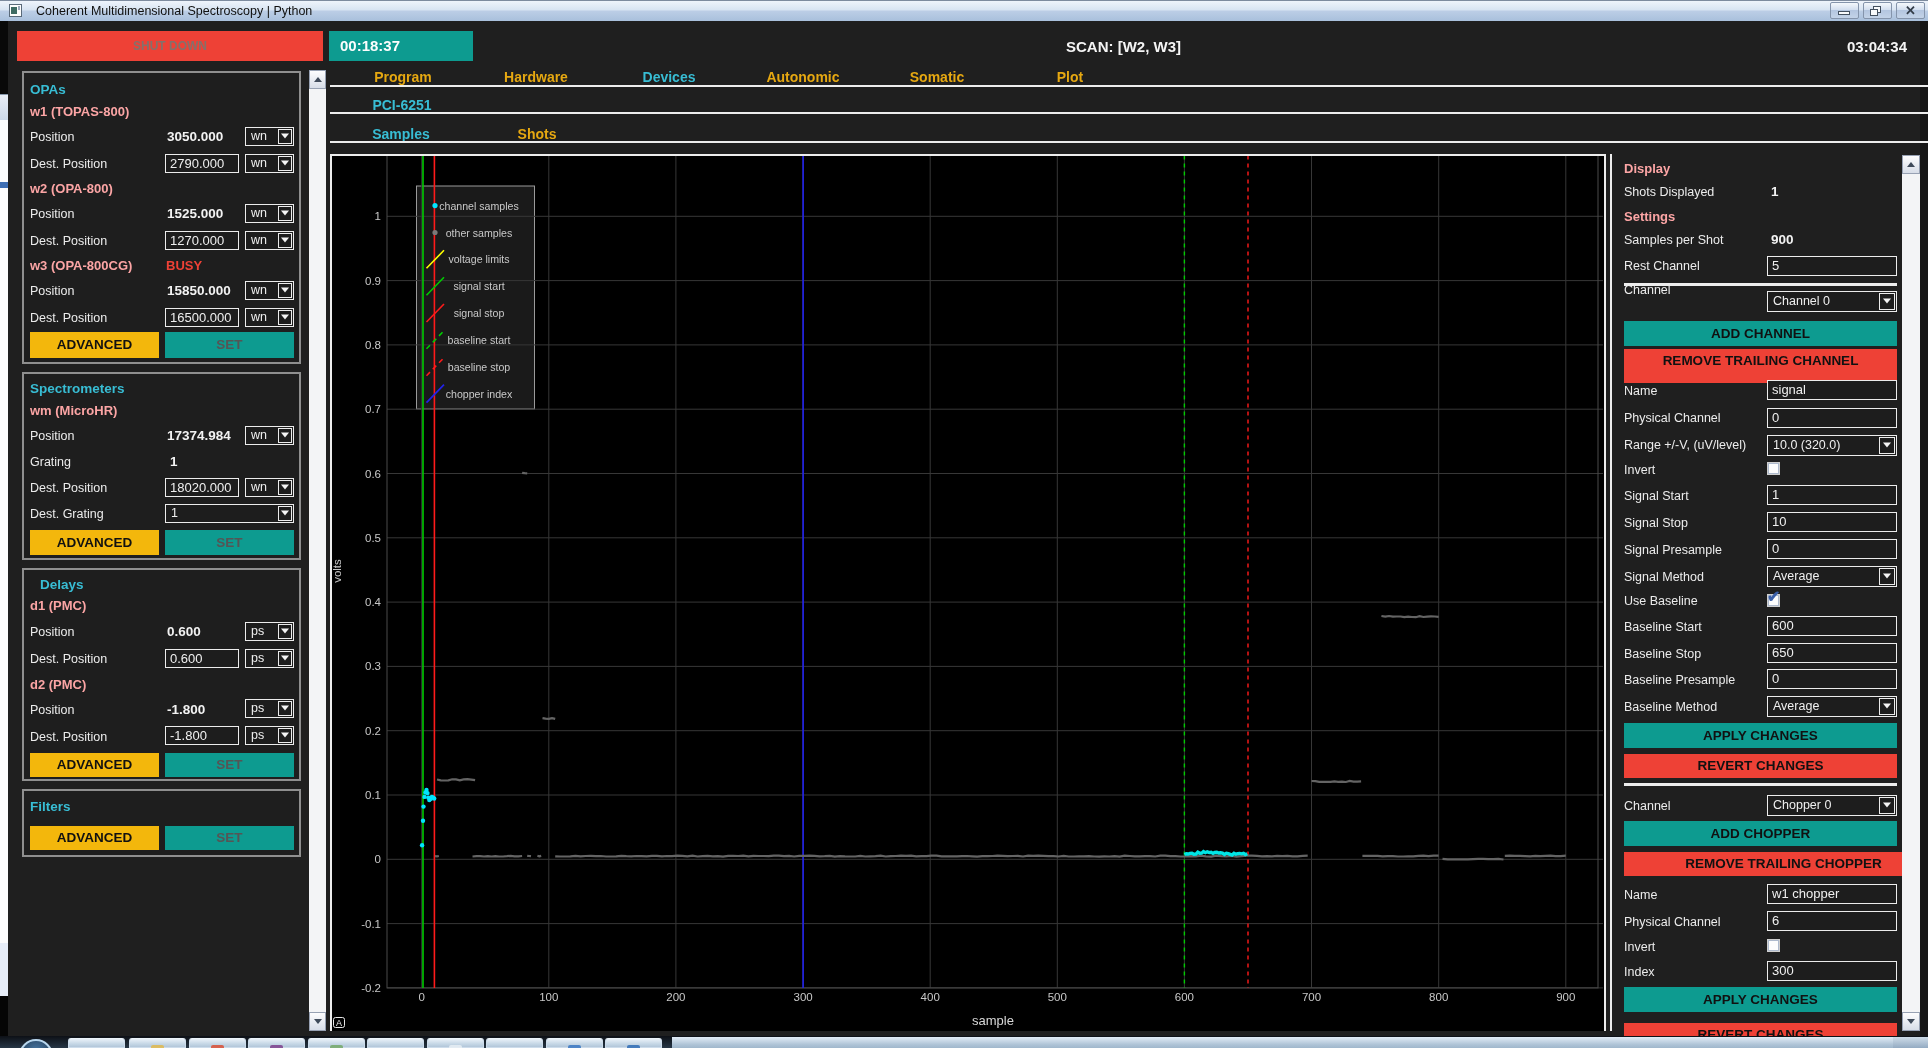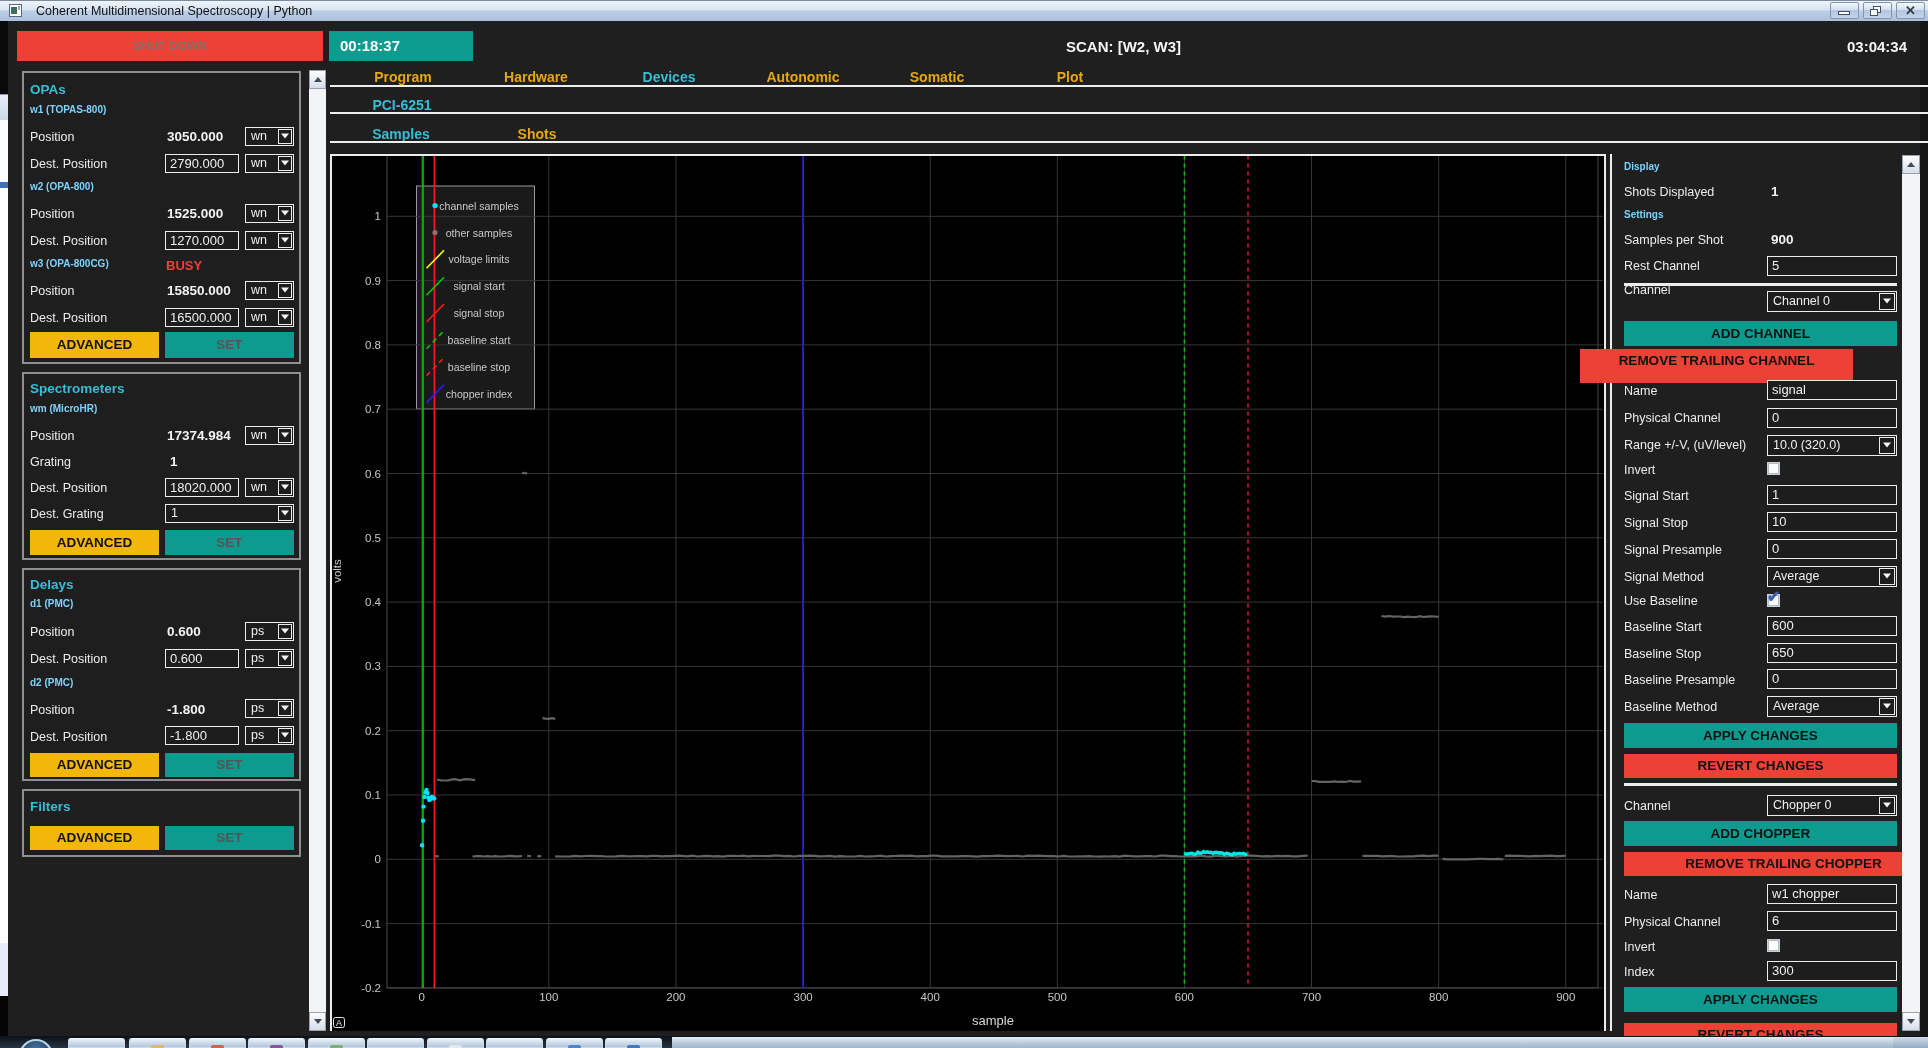--- a/index.html
+++ b/index.html
@@ -1,18 +1,18 @@
 <!DOCTYPE html>
 <html><head><meta charset="utf-8"><title>CMS</title>
 <style>
 *{margin:0;padding:0;box-sizing:border-box;}
 html,body{width:1928px;height:1048px;overflow:hidden;background:#1f1f1f;font-family:"Liberation Sans",sans-serif;}
 .abs{position:absolute;}
 .lbl{position:absolute;color:#ececec;font-size:12.5px;white-space:nowrap;}
-.hdr{position:absolute;color:#7dd3fc;font-size:10px;font-weight:bold;white-space:nowrap;}
+.hdr{position:absolute;color:#fca5a5;font-size:13px;font-weight:bold;white-space:nowrap;}
 .cyanh{position:absolute;color:#38bdd4;font-size:13.5px;font-weight:bold;white-space:nowrap;}
 .val{position:absolute;color:#f2f2f2;font-size:13.5px;font-weight:bold;white-space:nowrap;overflow:hidden;}
 .inp{position:absolute;border:1px solid #ececec;background:#1d1d1d;color:#efefef;font-size:13px;line-height:17px;padding-left:4px;white-space:nowrap;overflow:hidden;}
 .btn{position:absolute;font-weight:bold;font-size:13.5px;text-align:center;color:#111;}
 .combo{position:absolute;border:1px solid #ececec;background:#1d1d1d;color:#efefef;font-size:12.5px;white-space:nowrap;}
 .combo .ar{position:absolute;top:1px;bottom:1px;border:1px solid #ececec;background:#1d1d1d;}
 .combo .ar:after{content:"";position:absolute;left:50%;top:50%;transform:translate(-50%,-40%);border:4px solid transparent;border-top:5px solid #f4f4f4;}
 .panel{position:absolute;border:2px solid #8f8f8f;background:#1e1e1e;}
 .wline{position:absolute;background:#ededed;}
 .cb{position:absolute;width:13px;height:13px;background:#fdfdfd;border:1px solid #cfcfcf;box-shadow:inset 0 0 0 1px #aebacd;}
@@ -88,21 +88,21 @@
 <div class="lbl" style="left:30px;top:455px;">Grating</div>
 <div class="val" style="left:170px;top:454px;">1</div>
 <div class="lbl" style="left:30px;top:481px;">Dest. Position</div>
 <div class="inp" style="left:165px;top:478px;width:74px;height:19px;">18020.000</div>
 <div class="combo" style="left:245px;top:478px;width:49px;height:19px;line-height:17px;padding-left:5px;">wn<div class="ar" style="right:1px;width:14px;"></div></div>
 <div class="lbl" style="left:30px;top:507px;">Dest. Grating</div>
 <div class="combo" style="left:165px;top:504px;width:129px;height:19px;line-height:17px;padding-left:5px;">1<div class="ar" style="right:1px;width:14px;"></div></div>
 <div class="btn" style="left:30px;top:530px;width:129px;height:25px;line-height:25px;background:#f3b70c;">ADVANCED</div>
 <div class="btn" style="left:165px;top:530px;width:129px;height:25px;line-height:25px;background:#0d9b90;color:#555;">SET</div>
 <div class="panel" style="left:22px;top:568px;width:279px;height:213px;"></div>
-<div class="cyanh" style="left:30px;top:577px;">Delays</div>
+<div class="cyanh" style="left:40px;top:577px;">Delays</div>
 <div class="hdr" style="left:30px;top:598px;">d1 (PMC)</div>
 <div class="lbl" style="left:30px;top:625px;">Position</div>
 <div class="val" style="left:167px;top:624px;width:73px;">0.600</div>
 <div class="combo" style="left:245px;top:622px;width:49px;height:19px;line-height:17px;padding-left:5px;">ps<div class="ar" style="right:1px;width:14px;"></div></div>
 <div class="lbl" style="left:30px;top:652px;">Dest. Position</div>
 <div class="inp" style="left:165px;top:649px;width:74px;height:19px;">0.600</div>
 <div class="combo" style="left:245px;top:649px;width:49px;height:19px;line-height:17px;padding-left:5px;">ps<div class="ar" style="right:1px;width:14px;"></div></div>
 <div class="hdr" style="left:30px;top:677px;">d2 (PMC)</div>
 <div class="lbl" style="left:30px;top:703px;">Position</div>
 <div class="val" style="left:167px;top:702px;width:73px;">-1.800</div>
@@ -211,21 +211,21 @@
 <div class="val" style="left:1771px;top:184px;">1</div>
 <div class="hdr" style="left:1624px;top:209px;">Settings</div>
 <div class="lbl" style="left:1624px;top:233px;">Samples per Shot</div>
 <div class="val" style="left:1771px;top:232px;">900</div>
 <div class="lbl" style="left:1624px;top:259px;">Rest Channel</div>
 <div class="inp" style="left:1767px;top:256px;width:130px;height:20px;line-height:18px;">5</div>
 <div class="wline" style="left:1624px;top:283px;width:273px;height:2.5px;"></div>
 <div class="lbl" style="left:1624px;top:283px;">Channel</div>
 <div class="combo" style="left:1767px;top:291px;width:130px;height:21px;line-height:19px;padding-left:5px;">Channel 0<div class="ar" style="right:1px;width:16px;"></div></div>
 <div class="btn" style="left:1624px;top:321px;width:273px;height:25px;line-height:25px;background:#0d9b90;">ADD CHANNEL</div>
-<div class="btn" style="left:1580px;top:349px;width:273px;height:34px;line-height:23px;background:#ee4136;">REMOVE TRAILING CHANNEL</div>
+<div class="btn" style="left:1624px;top:349px;width:273px;height:34px;line-height:23px;background:#ee4136;">REMOVE TRAILING CHANNEL</div>
 <div class="lbl" style="left:1624px;top:384px;">Name</div>
 <div class="inp" style="left:1767px;top:380px;width:130px;height:20px;line-height:18px;">signal</div>
 <div class="lbl" style="left:1624px;top:411px;">Physical Channel</div>
 <div class="inp" style="left:1767px;top:408px;width:130px;height:20px;line-height:18px;">0</div>
 <div class="lbl" style="left:1624px;top:438px;">Range +/-V, (uV/level)</div>
 <div class="combo" style="left:1767px;top:435px;width:130px;height:21px;line-height:19px;padding-left:5px;">10.0 (320.0)<div class="ar" style="right:1px;width:16px;"></div></div>
 <div class="lbl" style="left:1624px;top:463px;">Invert</div>
 <div class="cb" style="left:1767px;top:462px;"></div>
 <div class="lbl" style="left:1624px;top:489px;">Signal Start</div>
 <div class="inp" style="left:1767px;top:485px;width:130px;height:20px;line-height:18px;">1</div>

